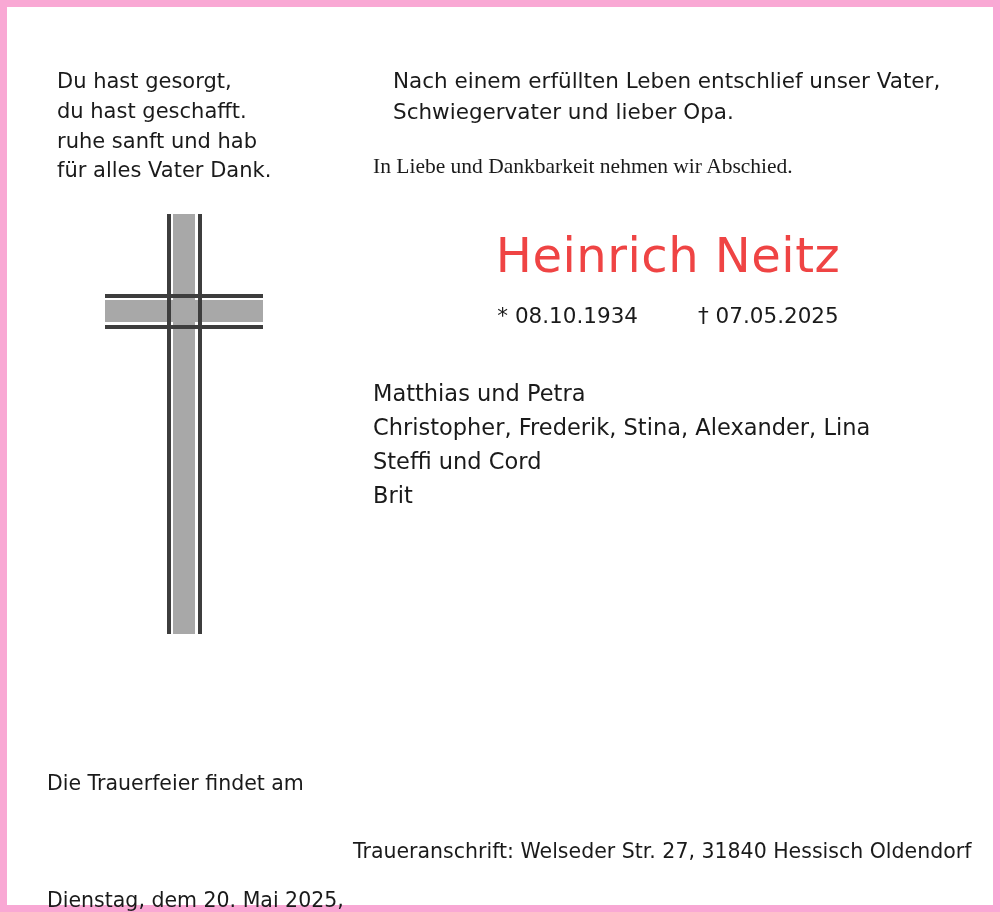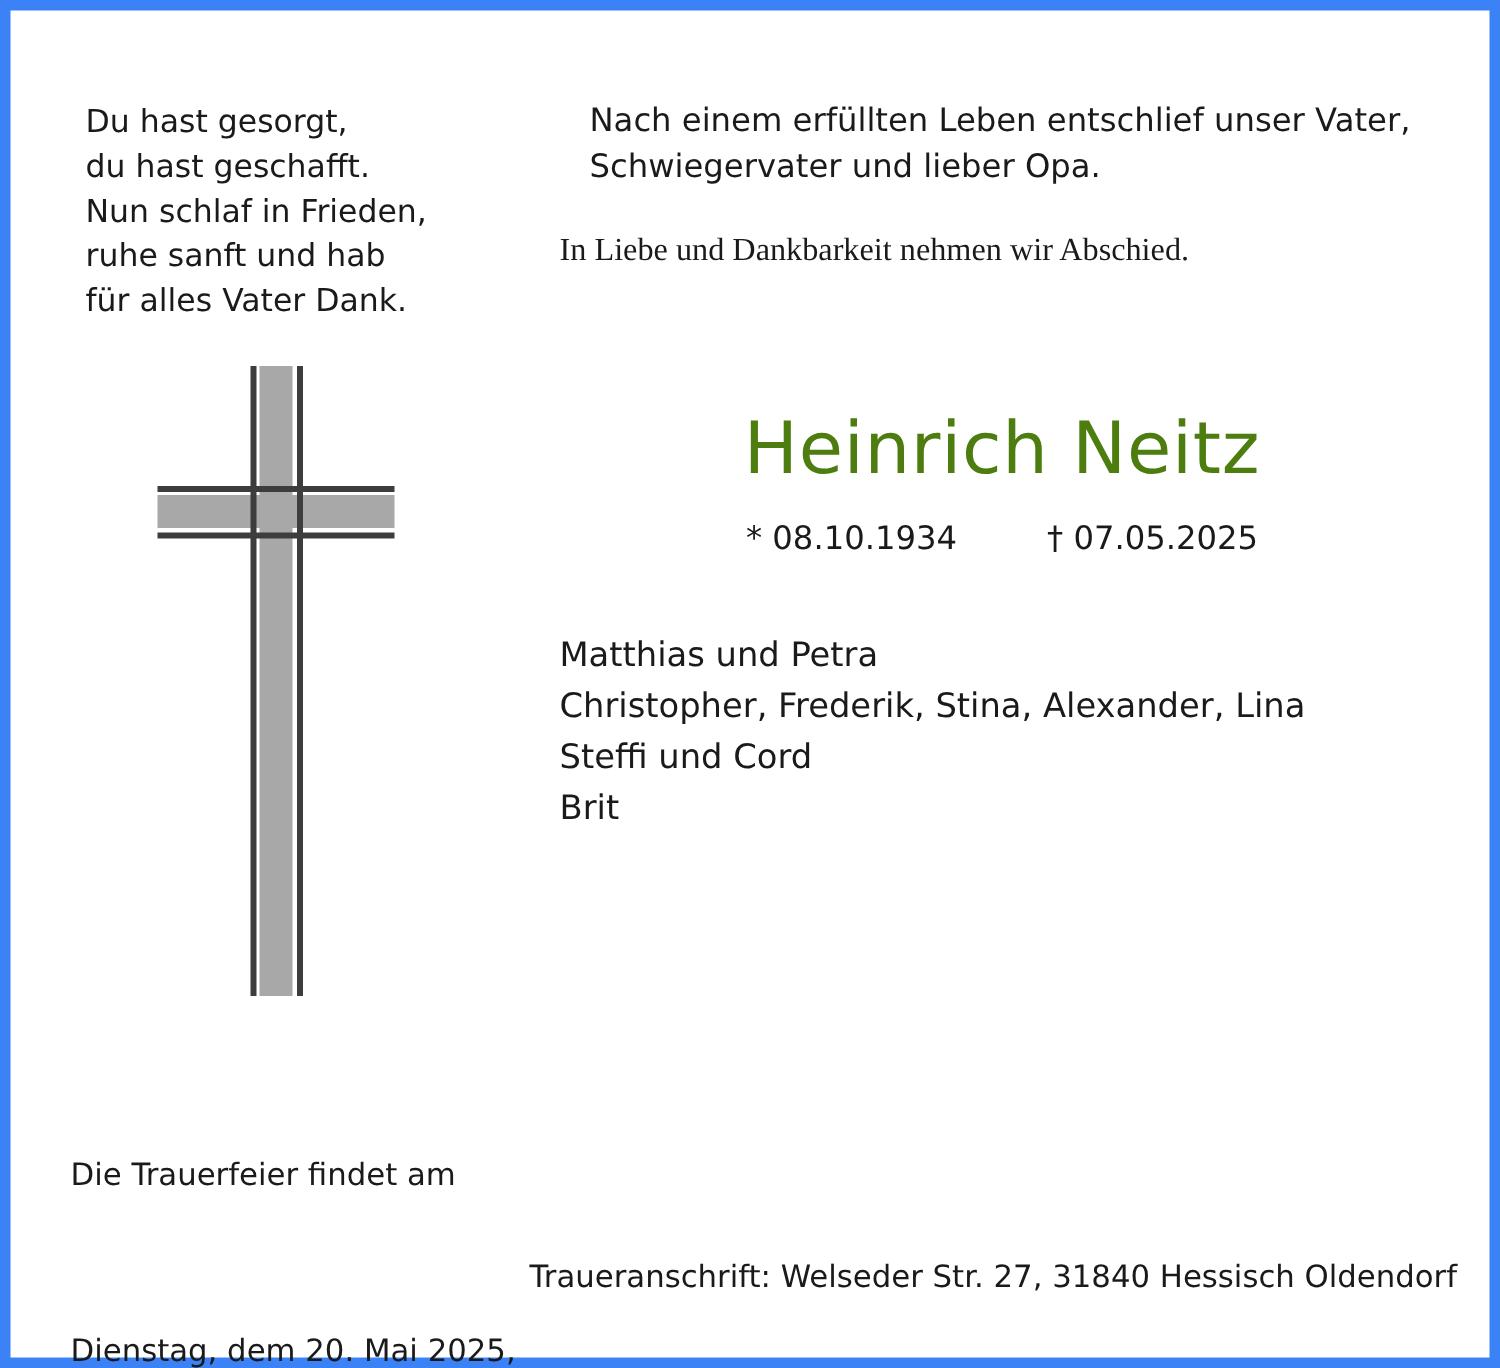--- a/index.html
+++ b/index.html
@@ -10,21 +10,21 @@
   body {
     width: 1000px;
     height: 912px;
     font-family: "DejaVu Sans", sans-serif;
     color: #1a1a1a;
   }
   .obituary {
     box-sizing: border-box;
     width: 1000px;
     height: 912px;
-    border: 7px solid #3b82f6;
+    border: 7px solid #f9a8d4;
     background: #ffffff;
     position: relative;
     padding: 0;
   }
   .inner {
     position: absolute;
     left: 0; top: 0; right: 0; bottom: 0;
     padding: 50px 40px 28px 40px;
     box-sizing: border-box;
   }
@@ -135,26 +135,26 @@
     margin-left: 20px;
   }
   .intro div { white-space: pre; }
   .farewell {
     margin-top: 24px;
     font-size: 21.5px;
     line-height: 1.45;
     font-family: Liberation Serif, serif;
   }
   .name {
-    margin-top: 88px;
+    margin-top: 44px;
     text-align: center;
     font-size: 48px;
     font-weight: 400;
     letter-spacing: 0.5px;
-    color: #4d7c0f;
+    color: #ef4444;
     font-family: "DejaVu Sans", sans-serif;
   }
   .dates {
     margin-top: 20px;
     display: flex;
     justify-content: center;
     gap: 60px;
     font-size: 21.5px;
   }
   .survivors {
@@ -175,21 +175,20 @@
 </head>
 <body>
 
 <div class="obituary">
   <div class="inner">
 
     <div class="left-col">
       <div class="verse">
         <div>Du hast gesorgt,</div>
         <div>du hast geschafft.</div>
-        <div>Nun schlaf in Frieden,</div>
         <div>ruhe sanft und hab</div>
         <div>für alles Vater Dank.</div>
       </div>
 
       <div class="cross-wrap">
         <div class="cross">
           <div class="v-grey"></div>
           <div class="h-grey"></div>
           <div class="v-line-l"></div>
           <div class="v-line-r"></div>

